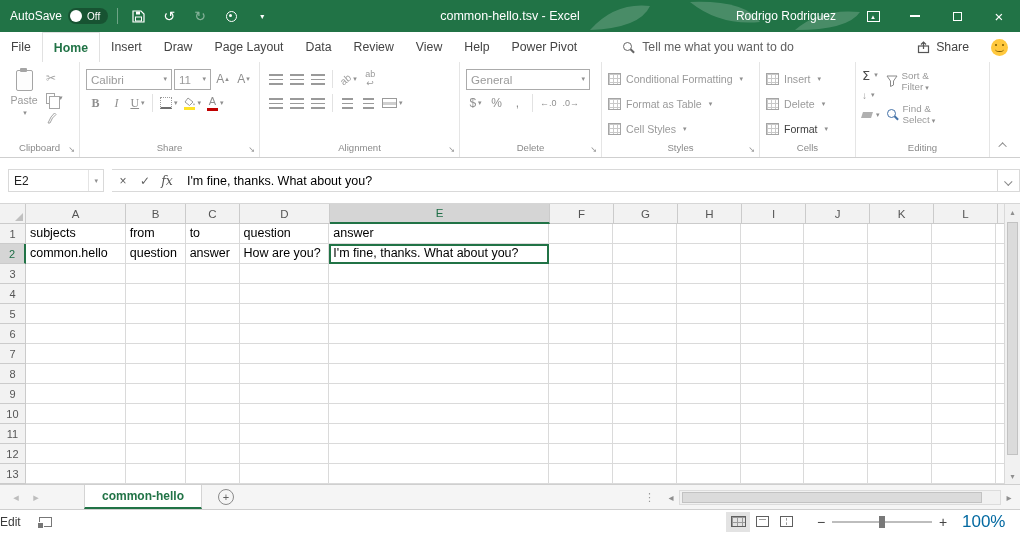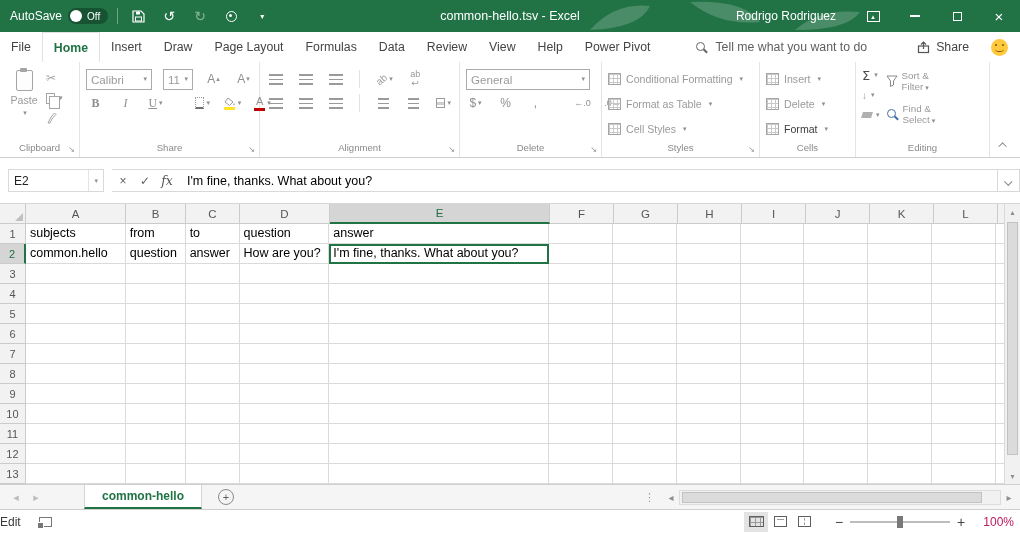--- a/index.html
+++ b/index.html
@@ -44,21 +44,21 @@
   .smiley-face::before{content:"";position:absolute;left:4px;top:5px;width:2px;height:2px;background:#7a5a00;border-radius:50%;box-shadow:7px 0 0 #7a5a00}
   .smiley-face::after{content:"";position:absolute;left:4px;top:7px;width:9px;height:5px;border-bottom:1.6px solid #7a5a00;border-radius:50%}
 
   
   .ribbon{height:96px;background:#fff;border-bottom:1px solid #cfcfcf;display:flex;position:relative;flex:0 0 96px}
   .rgroup{position:relative;border-right:1px solid #e5e5e5;padding:5px 6px 16px}
   .rlabel{position:absolute;bottom:4px;left:0;right:0;text-align:center;font-size:9.6px;color:#8a8a8a;white-space:nowrap}
   .launcher{position:absolute;bottom:3px;right:4px;font-size:8px;color:#8f8f8f;line-height:1}
   .caret{font-size:7px;color:#8f8f8f;margin-left:2px}
   .vsep{width:1px;height:18px;background:#e2e2e2;margin:0 3px;align-self:center}
-  .frow{display:flex;align-items:center;gap:11px;height:24px}
+  .frow{display:flex;align-items:center;gap:2px;height:24px}
   .sbtn{display:flex;align-items:center;justify-content:center;min-width:19px;height:21px;font-size:12px;color:#8f8f8f;padding:0 2px}
   .combo{background:#fff;border:1px solid #ababab;height:21px;display:flex;align-items:center;justify-content:space-between;padding:0 4px;font-size:11.6px;color:#9a9a9a}
   
   .g-clipboard{width:80px}
   .clip-wrap{display:flex;gap:4px}
   .paste-btn{width:36px;height:68px;display:flex;flex-direction:column;align-items:center;justify-content:flex-start;gap:3px;padding-top:3px}
   .ic-clipboard{width:17px;height:21px;border:1.5px solid #a5a5a5;border-radius:2px;position:relative;background:#fdfdfd}
   .ic-clipboard::before{content:"";position:absolute;left:3.5px;top:-3px;width:7px;height:4px;background:#a5a5a5;border-radius:1px}
   .plabel{font-size:10.6px;color:#9a9a9a}
   .mini-col{display:flex;flex-direction:column;gap:2px;padding-top:2px}
@@ -167,21 +167,21 @@
   .ic-view-normal{width:15px;height:11px;border:1px solid #5f5f5f;background-image:linear-gradient(to right,#9a9a9a 1px,transparent 1px),linear-gradient(to bottom,#9a9a9a 1px,transparent 1px);background-size:5px 5px}
   .ic-view-layout{width:13px;height:11px;border:1px solid #5f5f5f;position:relative;background:#fff}
   .ic-view-layout::before{content:"";position:absolute;left:2px;right:2px;top:2px;height:1.4px;background:#9a9a9a}
   .ic-view-break{width:13px;height:11px;border:1px solid #5f5f5f;position:relative;background:#fff}
   .ic-view-break::before{content:"";position:absolute;left:50%;top:1px;bottom:1px;border-left:1px dashed #9a9a9a}
   .zoom-out,.zoom-in{font-size:14px;color:#444;width:18px;text-align:center;margin:0 2px}
   .zoom-out{margin-left:14px}
   .ztrack{width:100px;height:2px;background:#bdbdbd;position:relative;align-self:center}
   .ztrack::before{content:"";position:absolute;left:50%;top:-3px;width:1px;height:8px;background:#9a9a9a}
   .zthumb{position:absolute;left:47px;top:-5px;width:6px;height:12px;background:#787878}
-  .zoom-pct{font-size:12px;color:#be185d;margin:0 6px 0 8px;width:34px;text-align:right}
+  .zoom-pct{font-size:17px;color:#0369a1;margin:0 24px 0 8px;width:34px;text-align:right}
 </style>
 </head>
 <body>
 
 <div class="app">
 
   <div class="titlebar">
     <svg class="leaves" width="300" height="32" viewBox="0 0 300 32">
       <path d="M20 30 Q45 2 80 6 Q70 28 20 30 Z" fill="#ffffff"></path>
       <path d="M120 2 Q150 26 190 22 Q175 0 120 2 Z" fill="#ffffff"></path>
@@ -230,21 +230,20 @@
     </div>
   </div>
 
   <div class="tabrow">
     <div class="rtabs">
         <div class="rtab">File</div>
         <div class="rtab active">Home</div>
         <div class="rtab">Insert</div>
         <div class="rtab">Draw</div>
         <div class="rtab">Page Layout</div>
-        <div class="rtab">Formulas</div>
         <div class="rtab">Data</div>
         <div class="rtab">Review</div>
         <div class="rtab">View</div>
         <div class="rtab">Help</div>
         <div class="rtab">Power Pivot</div>
       </div>
     <div class="tellme">
       <span class="mag"></span>
       <span>Tell me what you want to do</span>
     </div>

